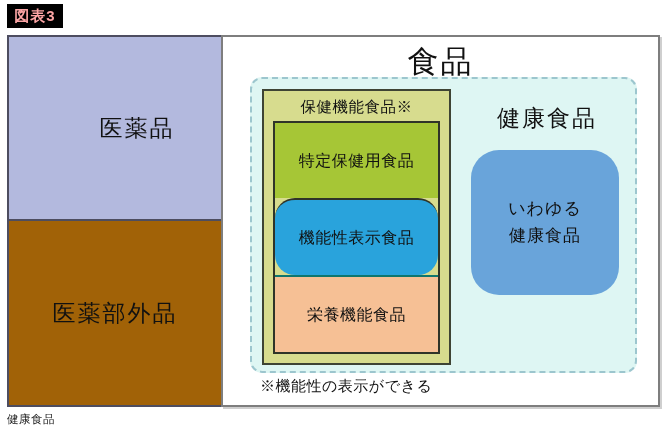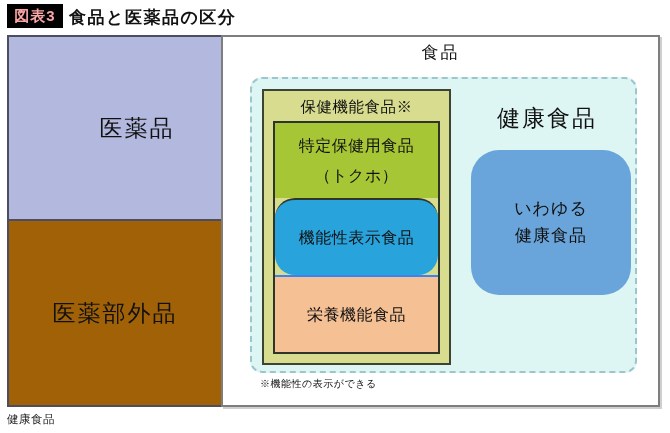--- a/index.html
+++ b/index.html
@@ -30,21 +30,21 @@
     display:flex; align-items:center; justify-content:center;
     font-size:23px; font-weight:500; letter-spacing:2px;
   }
   
   .food-box {
     position:absolute; left:221px; top:35px; width:439px; height:372px;
     background:#ffffff; border:2px solid #7e7e7e; box-shadow:2px 2px 0 #cfcfcf;
   }
   .food-label {
     position:absolute; left:0; right:0; top:4px; text-align:center;
-    font-size:17px; font-weight:500; letter-spacing:2px;
+    font-size:31px; font-weight:500; letter-spacing:2px;
   }
   .health-food-area {
     position:absolute; left:27px; top:40px; width:387px; height:296px;
     background:#def6f3; border:2px dashed #9cc6ce; border-radius:12px;
   }
   .health-food-label {
     position:absolute; left:212px; top:24px; width:166px; text-align:center;
     font-size:23px; font-weight:500; letter-spacing:2px;
   }
   
@@ -59,43 +59,42 @@
   .claims-stack {
     position:absolute; left:9px; top:30px; width:167px; height:233px;
     border:2px solid #2f3428; display:flex; flex-direction:column;
   }
   .claims-cell {
     flex:1 1 0; display:flex; flex-direction:column; align-items:center; justify-content:center;
     font-size:16px; font-weight:500; line-height:1.35; text-align:center; letter-spacing:0.5px;gap:8px;
   }
   .cell-tokuho   { background:#a6c636; }
   .cell-func     { background:#29a3dc; border-top:2px solid #2f3428;border-radius:20px; }
-  .cell-nutrient { background:#f6c095; border-top:2px solid #3b82f6; }
+  .cell-nutrient { background:#f6c095; border-top:2px solid #0f766e; }
   
   .so-called-box {
-    position:absolute; left:219px; top:71px; width:160px; height:145px;
+    position:absolute; left:219px; top:71px; width:148px; height:145px;
     background:#69a4da; border-radius:28px;
     display:flex; flex-direction:column; align-items:center; justify-content:center;
     font-size:17px; font-weight:500; line-height:1.55; text-align:center; letter-spacing:1px;
   }
   .functionality-note {
-    position:absolute; left:37px; top:340px; font-size:10px; font-weight:500; letter-spacing:0.5px;
+    position:absolute; left:37px; top:340px; font-size:15px; font-weight:500; letter-spacing:0.5px;
   }
   
   .author-credit {
     position:absolute; left:7px; top:412px; font-size:11.5px; color:#222222; letter-spacing:0.5px;
   }
 </style>
 </head>
 <body>
 
 <div class="canvas">
 
   <div class="figure-badge">図表3</div>
-  <div class="figure-title">食品と医薬品の区分</div>
 
   <div class="drug-box">
     <span>医薬品</span>
   </div>
 
   <div class="quasi-box">
     <span>医薬部外品</span>
   </div>
 
   <div class="food-box">
@@ -103,21 +102,20 @@
 
     <div class="health-food-area">
       <div class="health-food-label">健康食品</div>
 
       <div class="claims-box">
         <div class="claims-label">保健機能食品※</div>
 
         <div class="claims-stack">
           <div class="claims-cell cell-tokuho">
             <span>特定保健用食品</span>
-            <span>（トクホ）</span>
           </div>
           <div class="claims-cell cell-func">
             <span>機能性表示食品</span>
           </div>
           <div class="claims-cell cell-nutrient">
             <span>栄養機能食品</span>
           </div>
         </div>
       </div>
 

